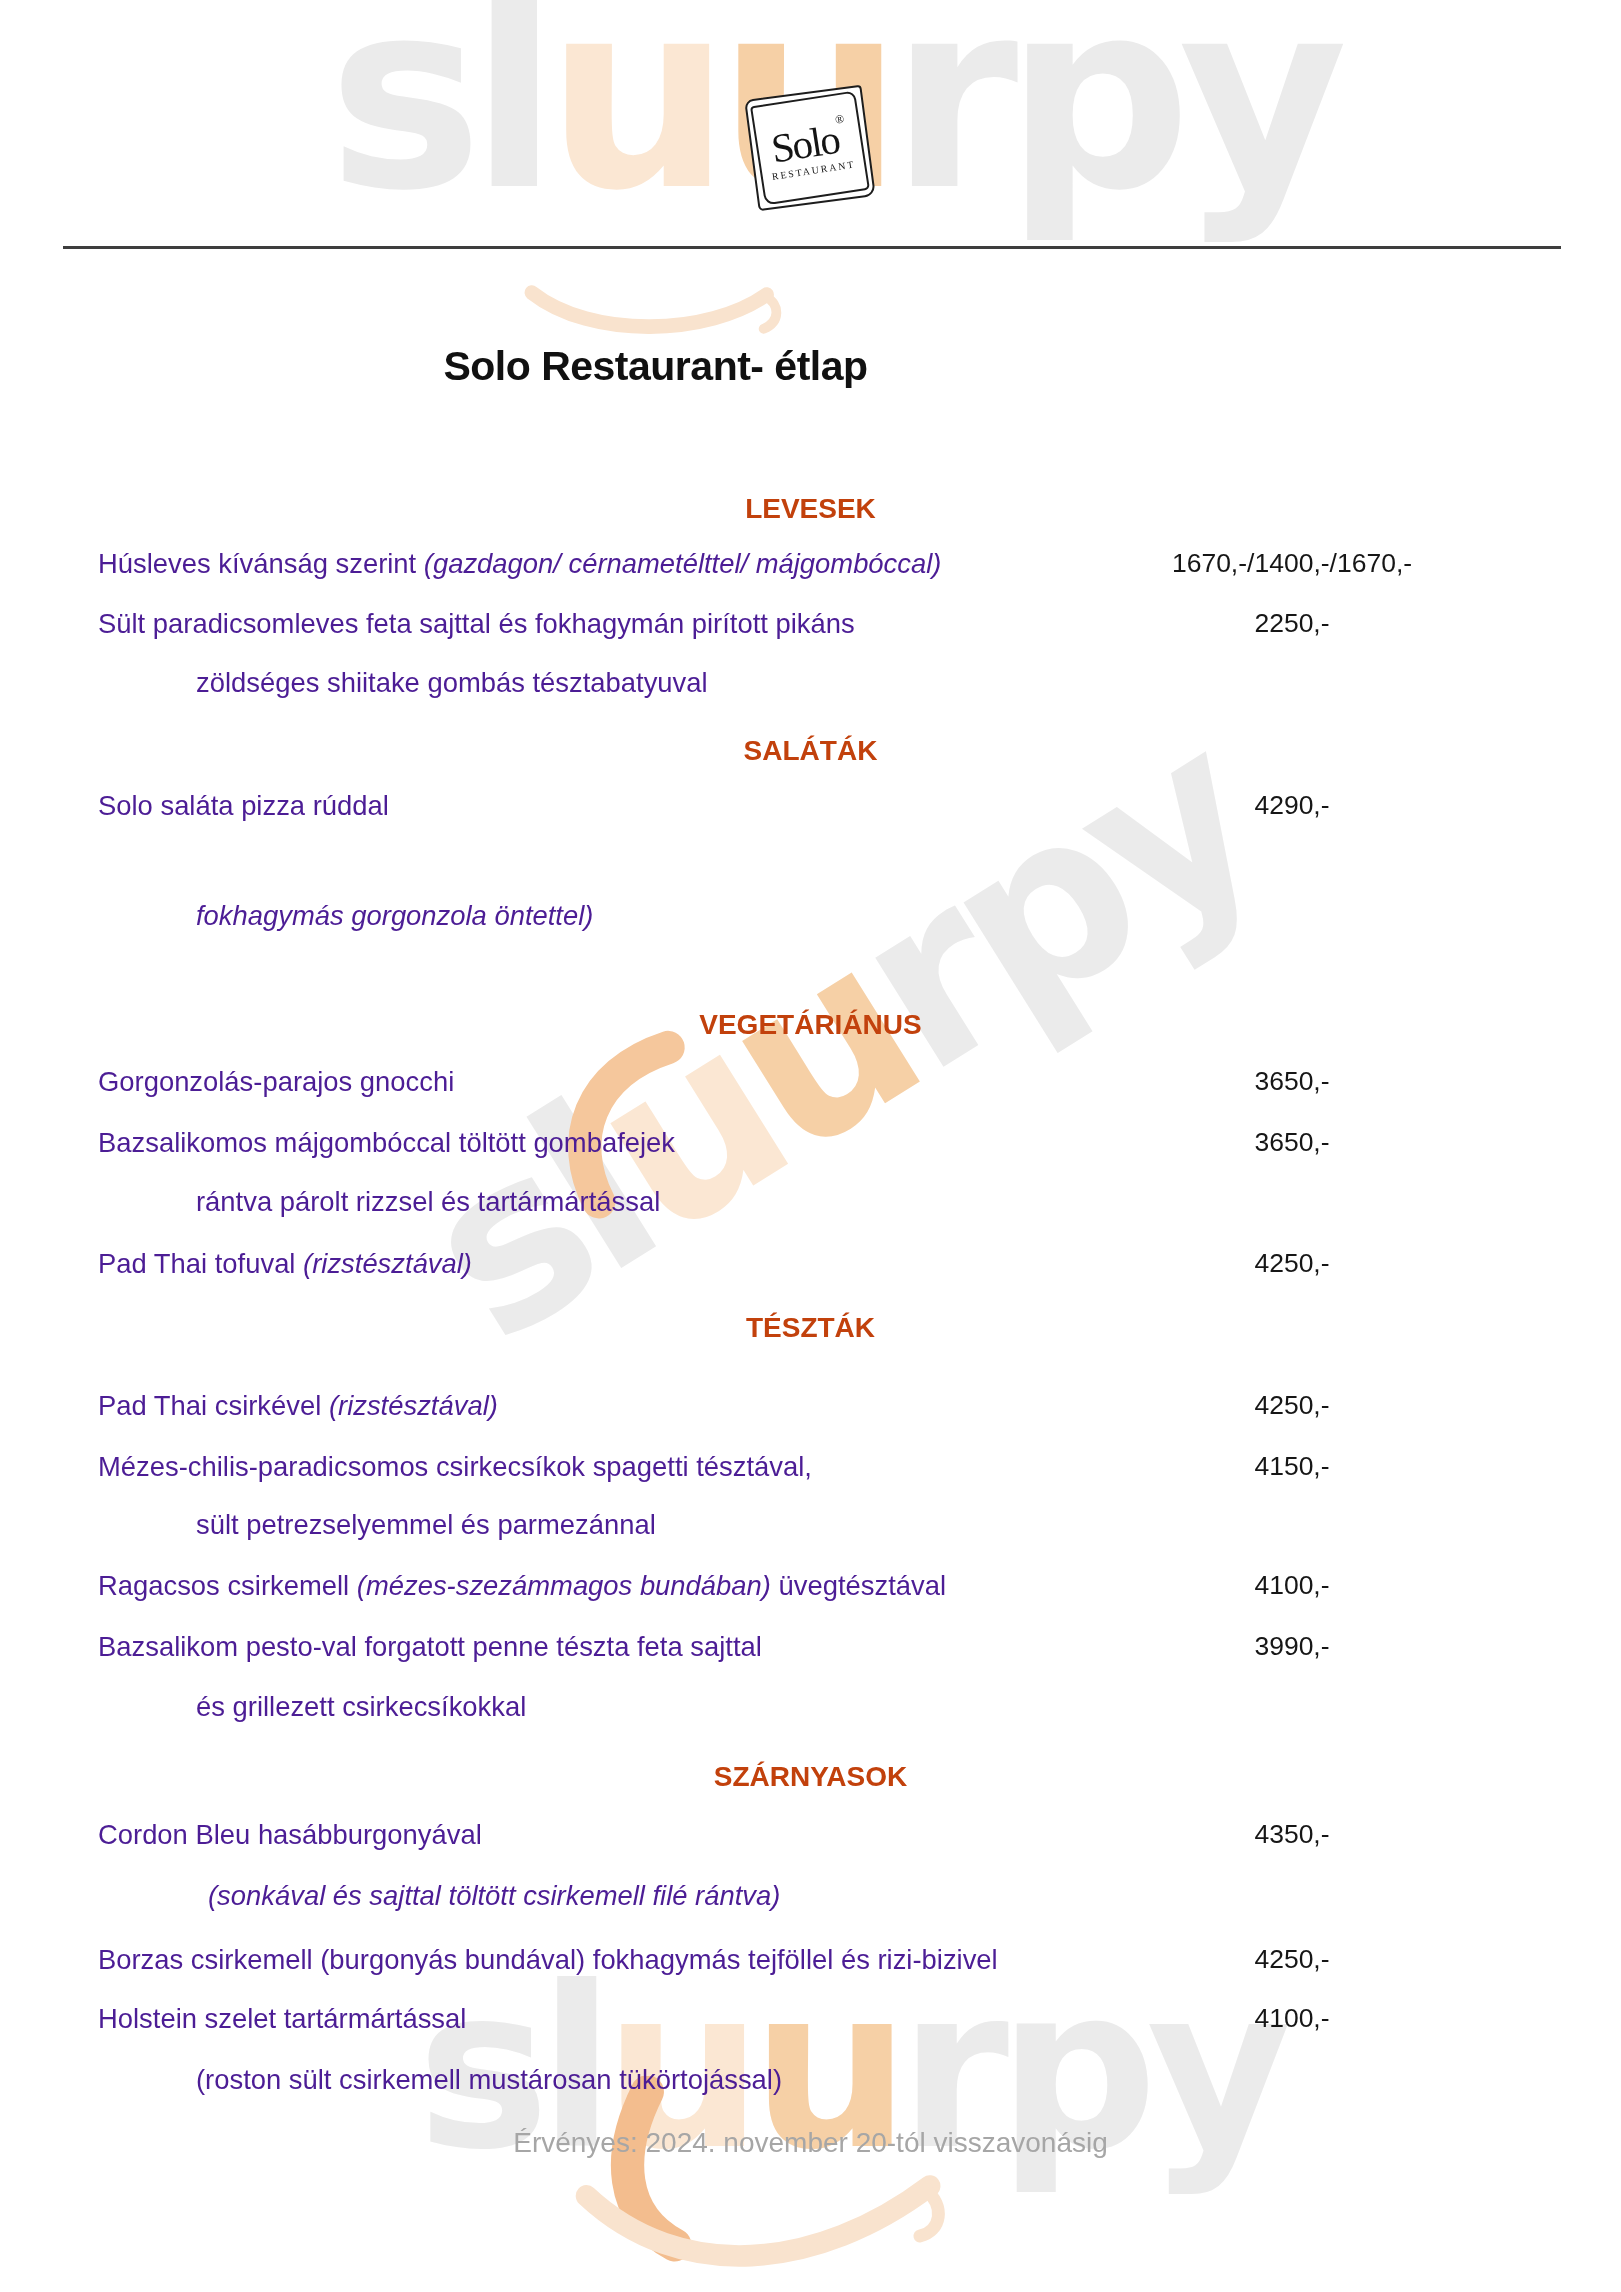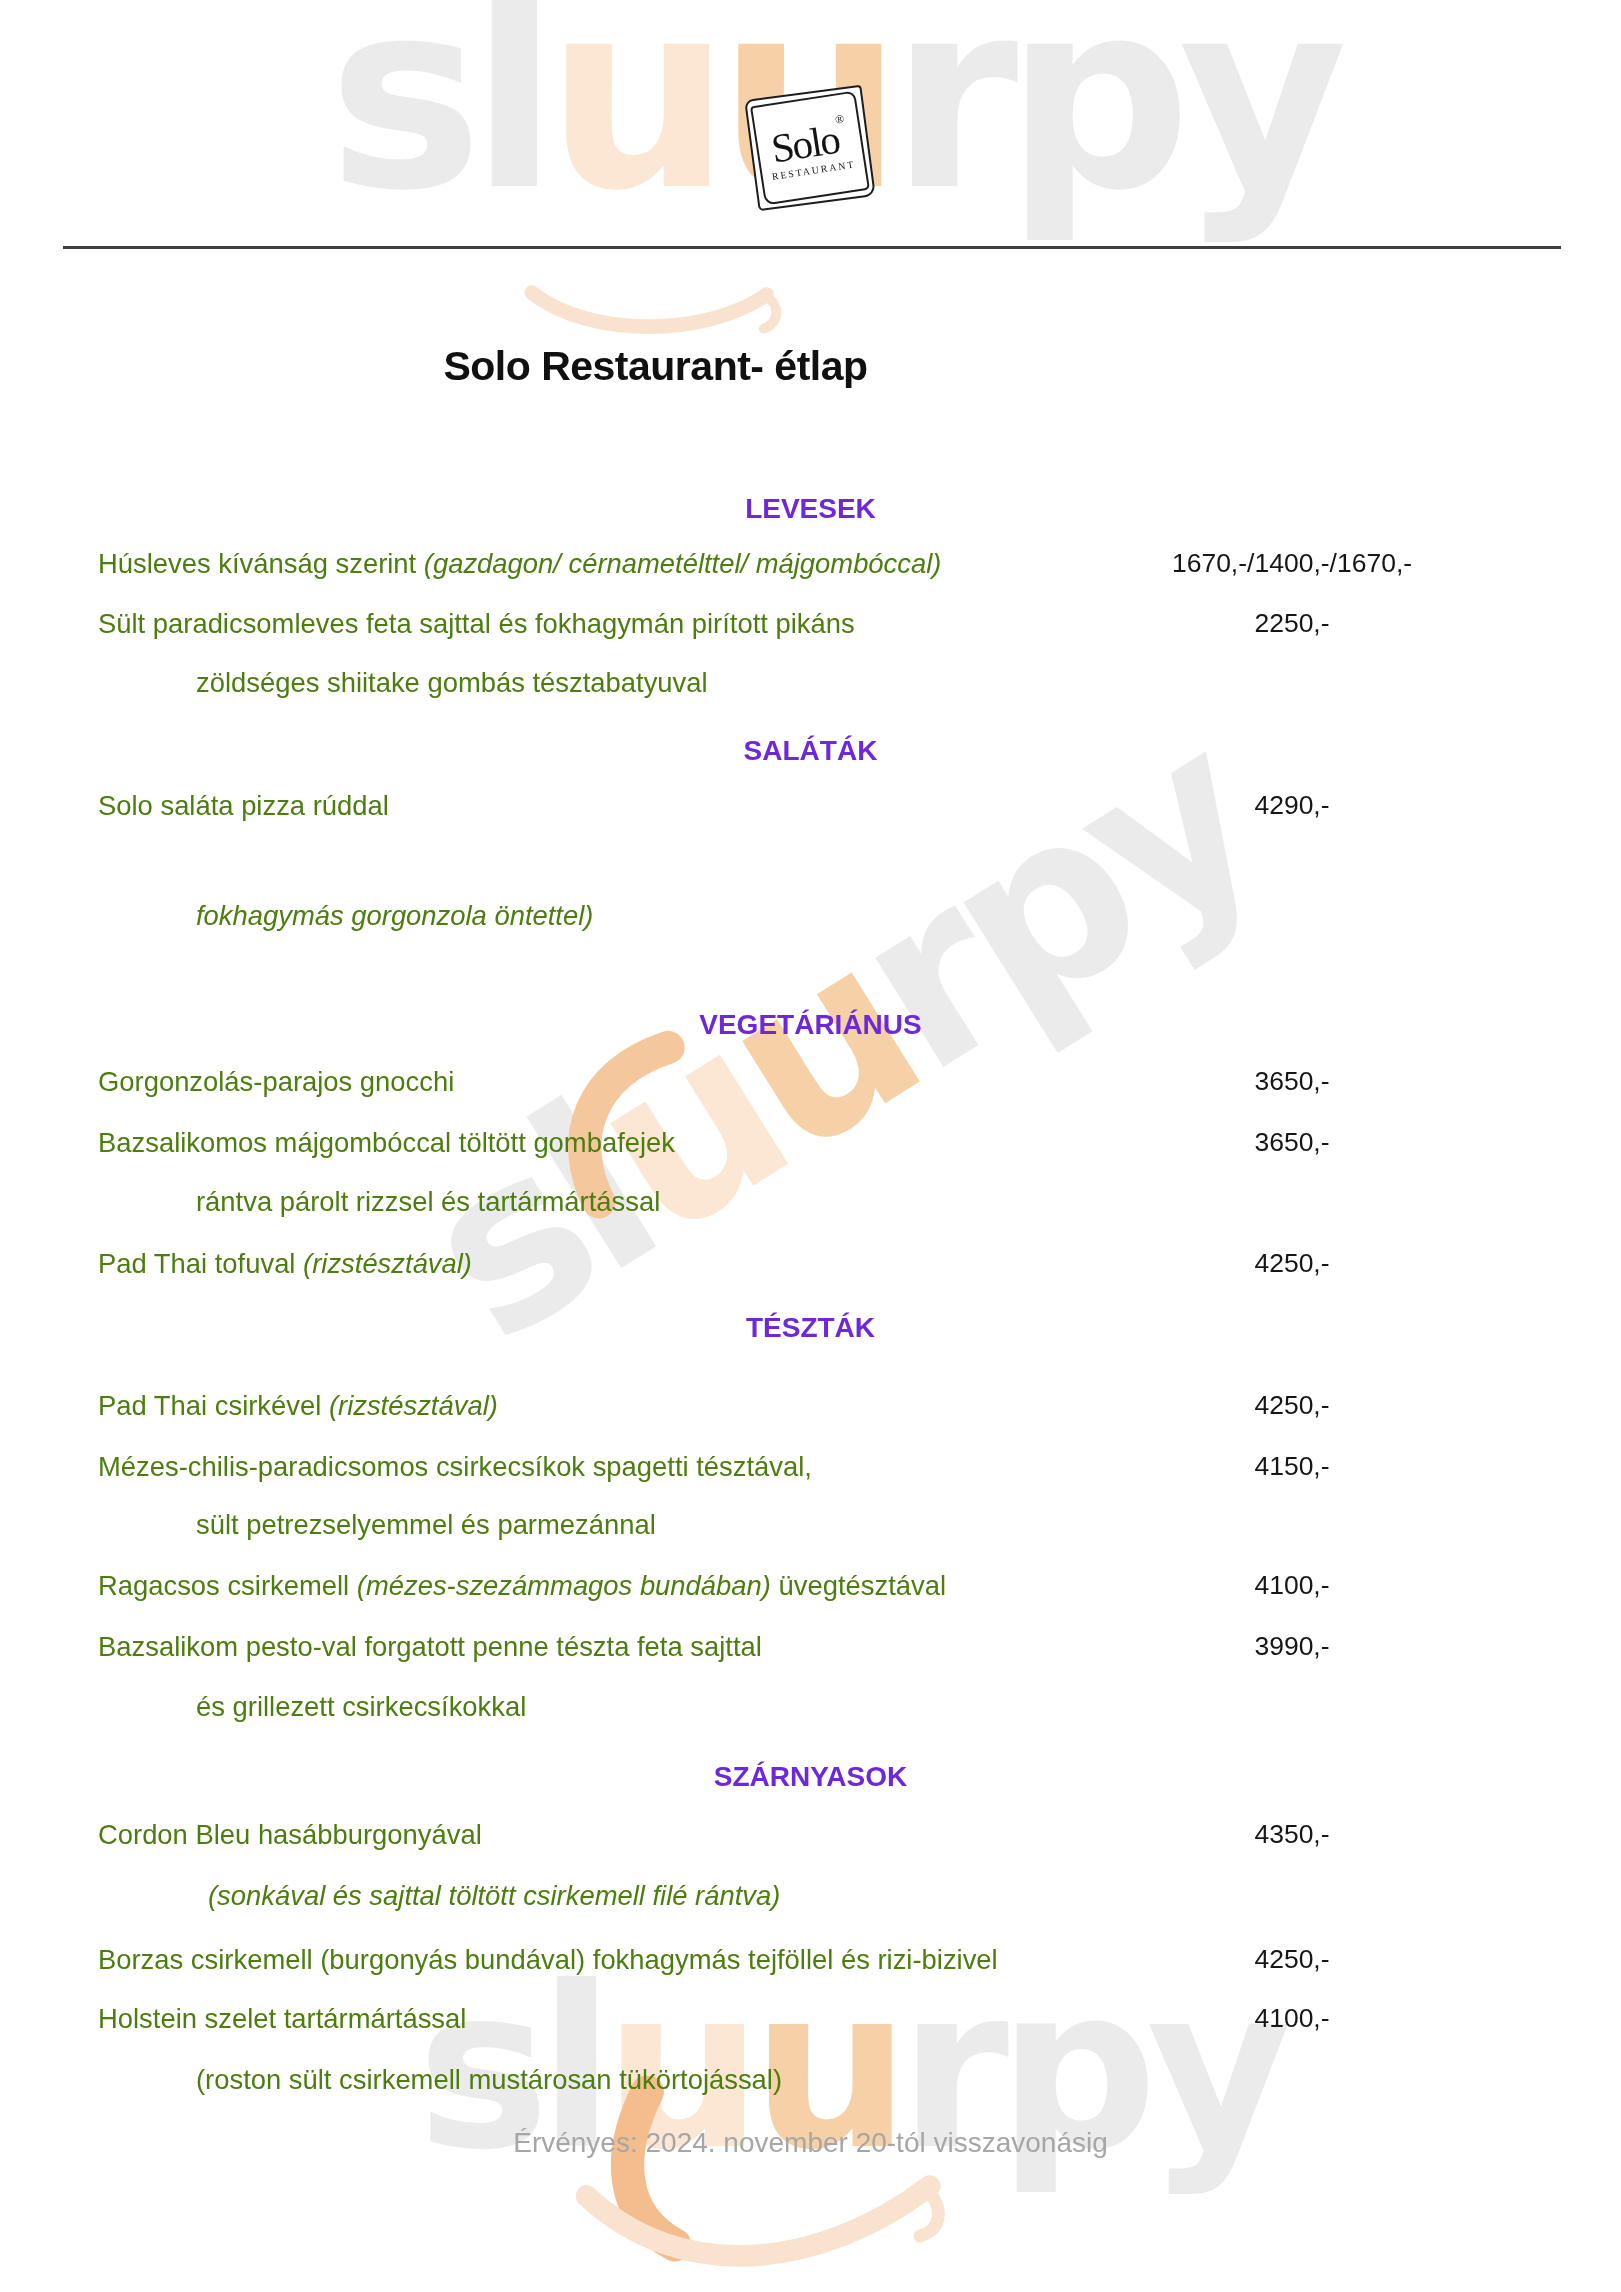--- a/index.html
+++ b/index.html
@@ -46,25 +46,25 @@
     font-family:"Liberation Serif", serif; font-size:9.8px; letter-spacing:2px;
     color:#141414; margin-top:1px;
   }
   .page-title{
     position:absolute; left:0; top:343px; width:1311px; text-align:center; z-index:5;
     font-size:41px; font-weight:bold; color:#111; letter-spacing:-0.5px;
   }
   
   .sec-header{
     position:absolute; left:0; width:1621px; text-align:center; z-index:5;
-    font-size:28px; font-weight:bold; color:#6d28d9; white-space:nowrap;
+    font-size:28px; font-weight:bold; color:#c2410c; white-space:nowrap;
   }
   .item{
     position:absolute; left:98px; z-index:5;
-    font-size:27.4px; line-height:33px; color:#4d7c0f; white-space:nowrap;
+    font-size:27.4px; line-height:33px; color:#4c1d95; white-space:nowrap;
   }
   .sub{left:196px;}
   .it{font-style:italic;}
   .price{
     position:absolute; left:1106px; width:372px; text-align:center; z-index:5;
     font-size:26.5px; line-height:33px; color:#161616; white-space:nowrap;
   }
   .footer-note{
     position:absolute; left:0; top:2127px; width:1621px; text-align:center; z-index:5;
     font-size:28px; color:#a6a6a6;

